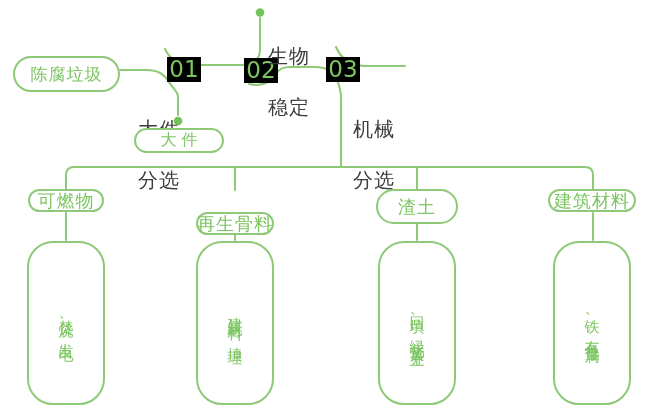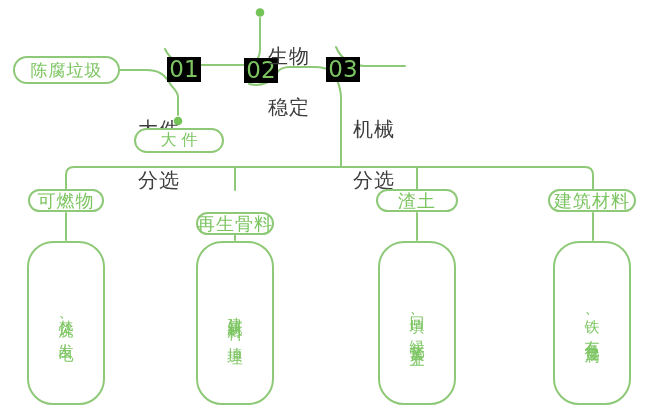--- a/index.html
+++ b/index.html
@@ -57,21 +57,21 @@
 
     <path d="M66,213 L66,240" stroke="#8ec977" stroke-width="2" stroke-linecap="round"></path>
     <path d="M235,213 L235,240" stroke="#8ec977" stroke-width="2" stroke-linecap="round"></path>
     <path d="M417,213 L417,240" stroke="#8ec977" stroke-width="2" stroke-linecap="round"></path>
     <path d="M593,213 L593,240" stroke="#8ec977" stroke-width="2" stroke-linecap="round"></path>
 
     <circle cx="178" cy="121" r="4.3" fill="#74c356"></circle>
     <circle cx="260" cy="12.5" r="4.3" fill="#74c356"></circle>
   </svg>
 
-  <div class="pill source abs" style="left:13px;top:56px;width:107px;height:28px;">陈腐垃圾</div>
+  <div class="pill source abs" style="left:13px;top:56px;width:107px;height:36px;">陈腐垃圾</div>
 
   <div class="stepnum" style="left:167px;top:57px;width:30px;height:25px;">01</div>
   <div class="stepnum" style="left:244px;top:58px;width:30px;height:25px;">02</div>
   <div class="stepnum" style="left:326px;top:57px;width:30px;height:25px;">03</div>
 
   <div class="flabel" style="left:138px;top:87px;">
     <div>大件</div>
     <div>分选</div>
   </div>
   <div class="flabel" style="left:268px;top:14px;">
@@ -80,21 +80,21 @@
   </div>
   <div class="flabel" style="left:353px;top:87px;">
     <div>机械</div>
     <div>分选</div>
   </div>
 
   <div class="pill mid abs" style="left:134px;top:128px;width:90px;height:25px;">大件</div>
 
   <div class="pill cat abs" style="left:28px;top:189px;width:76px;height:23px;">可燃物</div>
   <div class="pill cat abs" style="left:196px;top:189px;width:78px;height:23px;margin-top:23px;">再生骨料</div>
-  <div class="pill cat abs" style="left:376px;top:189px;width:82px;height:23px;">渣土</div>
+  <div class="pill cat abs" style="left:376px;top:189px;width:82px;height:35px;">渣土</div>
   <div class="pill cat abs" style="left:548px;top:189px;width:88px;height:23px;">建筑材料</div>
 
   <div class="tallbox" style="left:27px;top:241px;width:78px;height:164px;">
     <span class="vtext">焚烧、发电</span>
   </div>
   <div class="tallbox" style="left:196px;top:241px;width:78px;height:164px;">
     <span class="vtext">建筑材料、填埋</span>
   </div>
   <div class="tallbox" style="left:378px;top:241px;width:78px;height:164px;">
     <span class="vtext">回填、绿化营养土</span>

